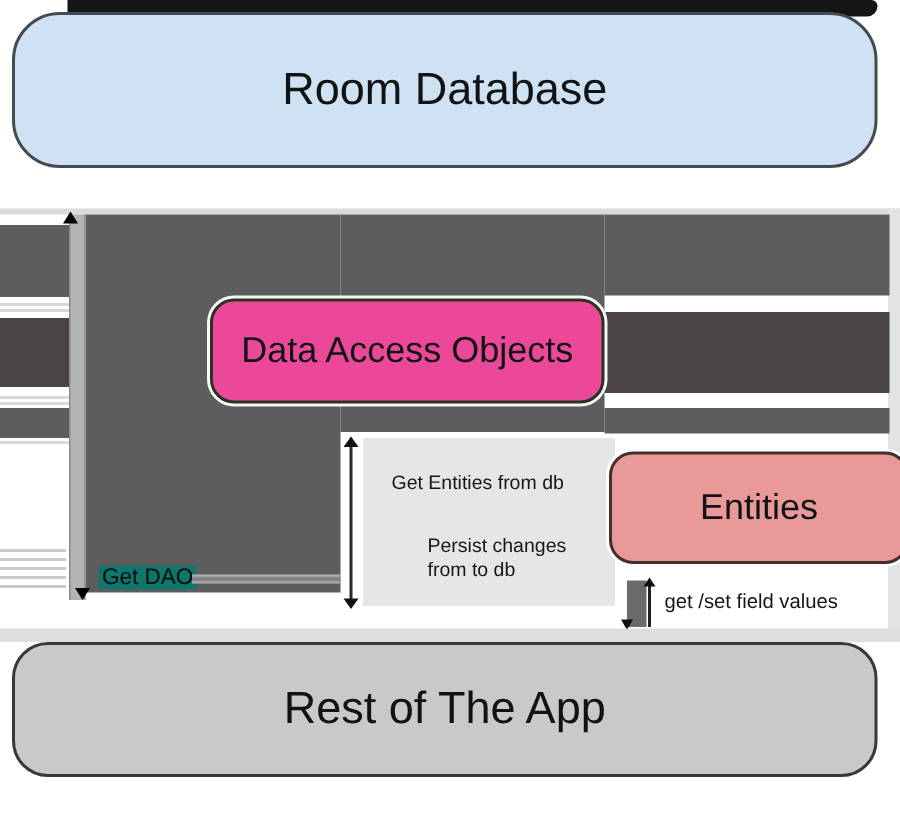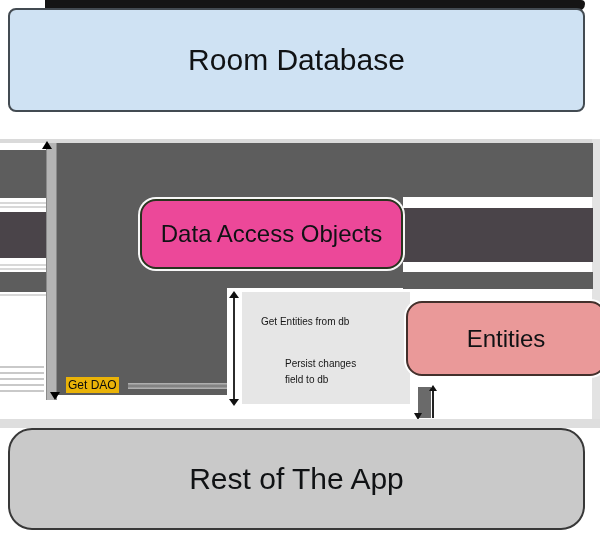--- a/index.html
+++ b/index.html
@@ -7,28 +7,28 @@
     position:relative;width:600px;height:542px;background:#ffffff;overflow:hidden;
     font-family:"Liberation Sans",sans-serif;
   }
   .abs{position:absolute;}
   
   .node{
     position:absolute;display:flex;align-items:center;justify-content:center;
     color:#101214;text-align:center;box-sizing:border-box;
   }
   .node-room{left:8px;top:8px;width:577px;height:104px;background:#cfe2f3;
-    border:2px solid #434b52;border-radius:8px;font-size:30px;}
+    border:2px solid #434b52;border-radius:32px;font-size:30px;}
   .node-dao{left:140px;top:199px;width:263px;height:70px;background:#ec4899;
     border:2px solid #29341f;border-radius:16px;font-size:24px;
     box-shadow:0 0 0 2px rgba(255,255,255,.95);}
   .node-entities{left:406px;top:301px;width:200px;height:75px;background:#ea9999;
     border:2px solid #43302c;border-radius:16px;font-size:24px;
     box-shadow:0 0 0 2px rgba(255,255,255,.95);}
-  .node-rest{left:8px;top:428px;width:577px;height:102px;background:#c9c9c9;
+  .node-rest{left:8px;top:428px;width:577px;height:90px;background:#c9c9c9;
     border:2px solid #383838;border-radius:24px;font-size:30px;}
   
   .dk{background:#5d5d5d;}
   .dkr{background:#4a4449;}
   .blob-left{left:57px;top:143px;width:170px;height:252px;}
   .blob-mid{left:227px;top:143px;width:176px;height:145px;}
   .band-top-right{left:403px;top:143px;width:190px;height:54px;}
   .band-dark-right{left:403px;top:208px;width:190px;height:54px;}
   .band-low-right{left:403px;top:272px;width:190px;height:17px;}
   .band-top-left{left:0;top:150px;width:46px;height:48px;}
@@ -50,24 +50,24 @@
   .tri-down-big{left:50px;top:392px;border-left:5px solid transparent;
     border-right:5px solid transparent;border-top:8px solid #000;}
   
   .panel{left:242px;top:292px;width:168px;height:112px;background:#e6e6e6;}
   .varrow-line{left:233px;top:296px;width:2px;height:104px;background:#2b2b2b;}
   .tri-up-sm{left:229px;top:291px;border-left:5px solid transparent;
     border-right:5px solid transparent;border-bottom:7px solid #111;}
   .tri-down-sm{left:229px;top:399px;border-left:5px solid transparent;
     border-right:5px solid transparent;border-top:7px solid #111;}
   
-  .lbl{position:absolute;color:#161616;font-size:10px;line-height:16px;white-space:nowrap;}
+  .lbl{position:absolute;color:#161616;font-size:13px;line-height:16px;white-space:nowrap;}
   .lbl-get-entities{left:261px;top:314px;}
   .lbl-persist{left:261px;top:356px;white-space:normal;width:120px;margin-left:24px;}
-  .lbl-getdao{left:66px;top:377px;font-size:12px;background:#eab308;
+  .lbl-getdao{left:66px;top:377px;font-size:15px;background:#0f766e;
     color:#0c0c0c;padding:0 2px;}
   .getdao-line{left:128px;top:383px;width:99px;height:6px;
     background:linear-gradient(#b9b9b9,#787878 50%,#b9b9b9);}
   .lbl-getset{left:443px;top:393px;font-size:13.5px;}
   
   .getset-bar{left:418px;top:387px;width:13px;height:31px;background:#6a6a6a;}
   .tri-down-xs{left:414px;top:413px;border-left:4px solid transparent;
     border-right:4px solid transparent;border-top:7px solid #111;}
   .getset-line{left:432px;top:388px;width:2px;height:30px;background:#222;}
   .tri-up-xs{left:429px;top:385px;border-left:4px solid transparent;
@@ -108,29 +108,30 @@
   <div class="tri tri-down-big"></div>
 
   <div class="abs panel"></div>
   <div class="abs varrow-line"></div>
   <div class="tri tri-up-sm"></div>
   <div class="tri tri-down-sm"></div>
 
   <div class="lbl lbl-get-entities">Get Entities from db</div>
   <div class="lbl lbl-persist">
     <span>Persist changes</span><br>
-    <span>field to db</span>
+    <span>from to db</span>
   </div>
   <div class="lbl lbl-getdao">Get DAO</div>
   <div class="abs getdao-line"></div>
 
   <div class="abs getset-bar"></div>
   <div class="tri tri-down-xs"></div>
   <div class="abs getset-line"></div>
   <div class="tri tri-up-xs"></div>
+  <div class="lbl lbl-getset">get /set field values</div>
 
   <div class="abs strip-above-rest"></div>
 
   <div class="node node-room">
     <span>Room Database</span>
   </div>
   <div class="node node-dao">
     <span>Data Access Objects</span>
   </div>
   <div class="node node-entities">

